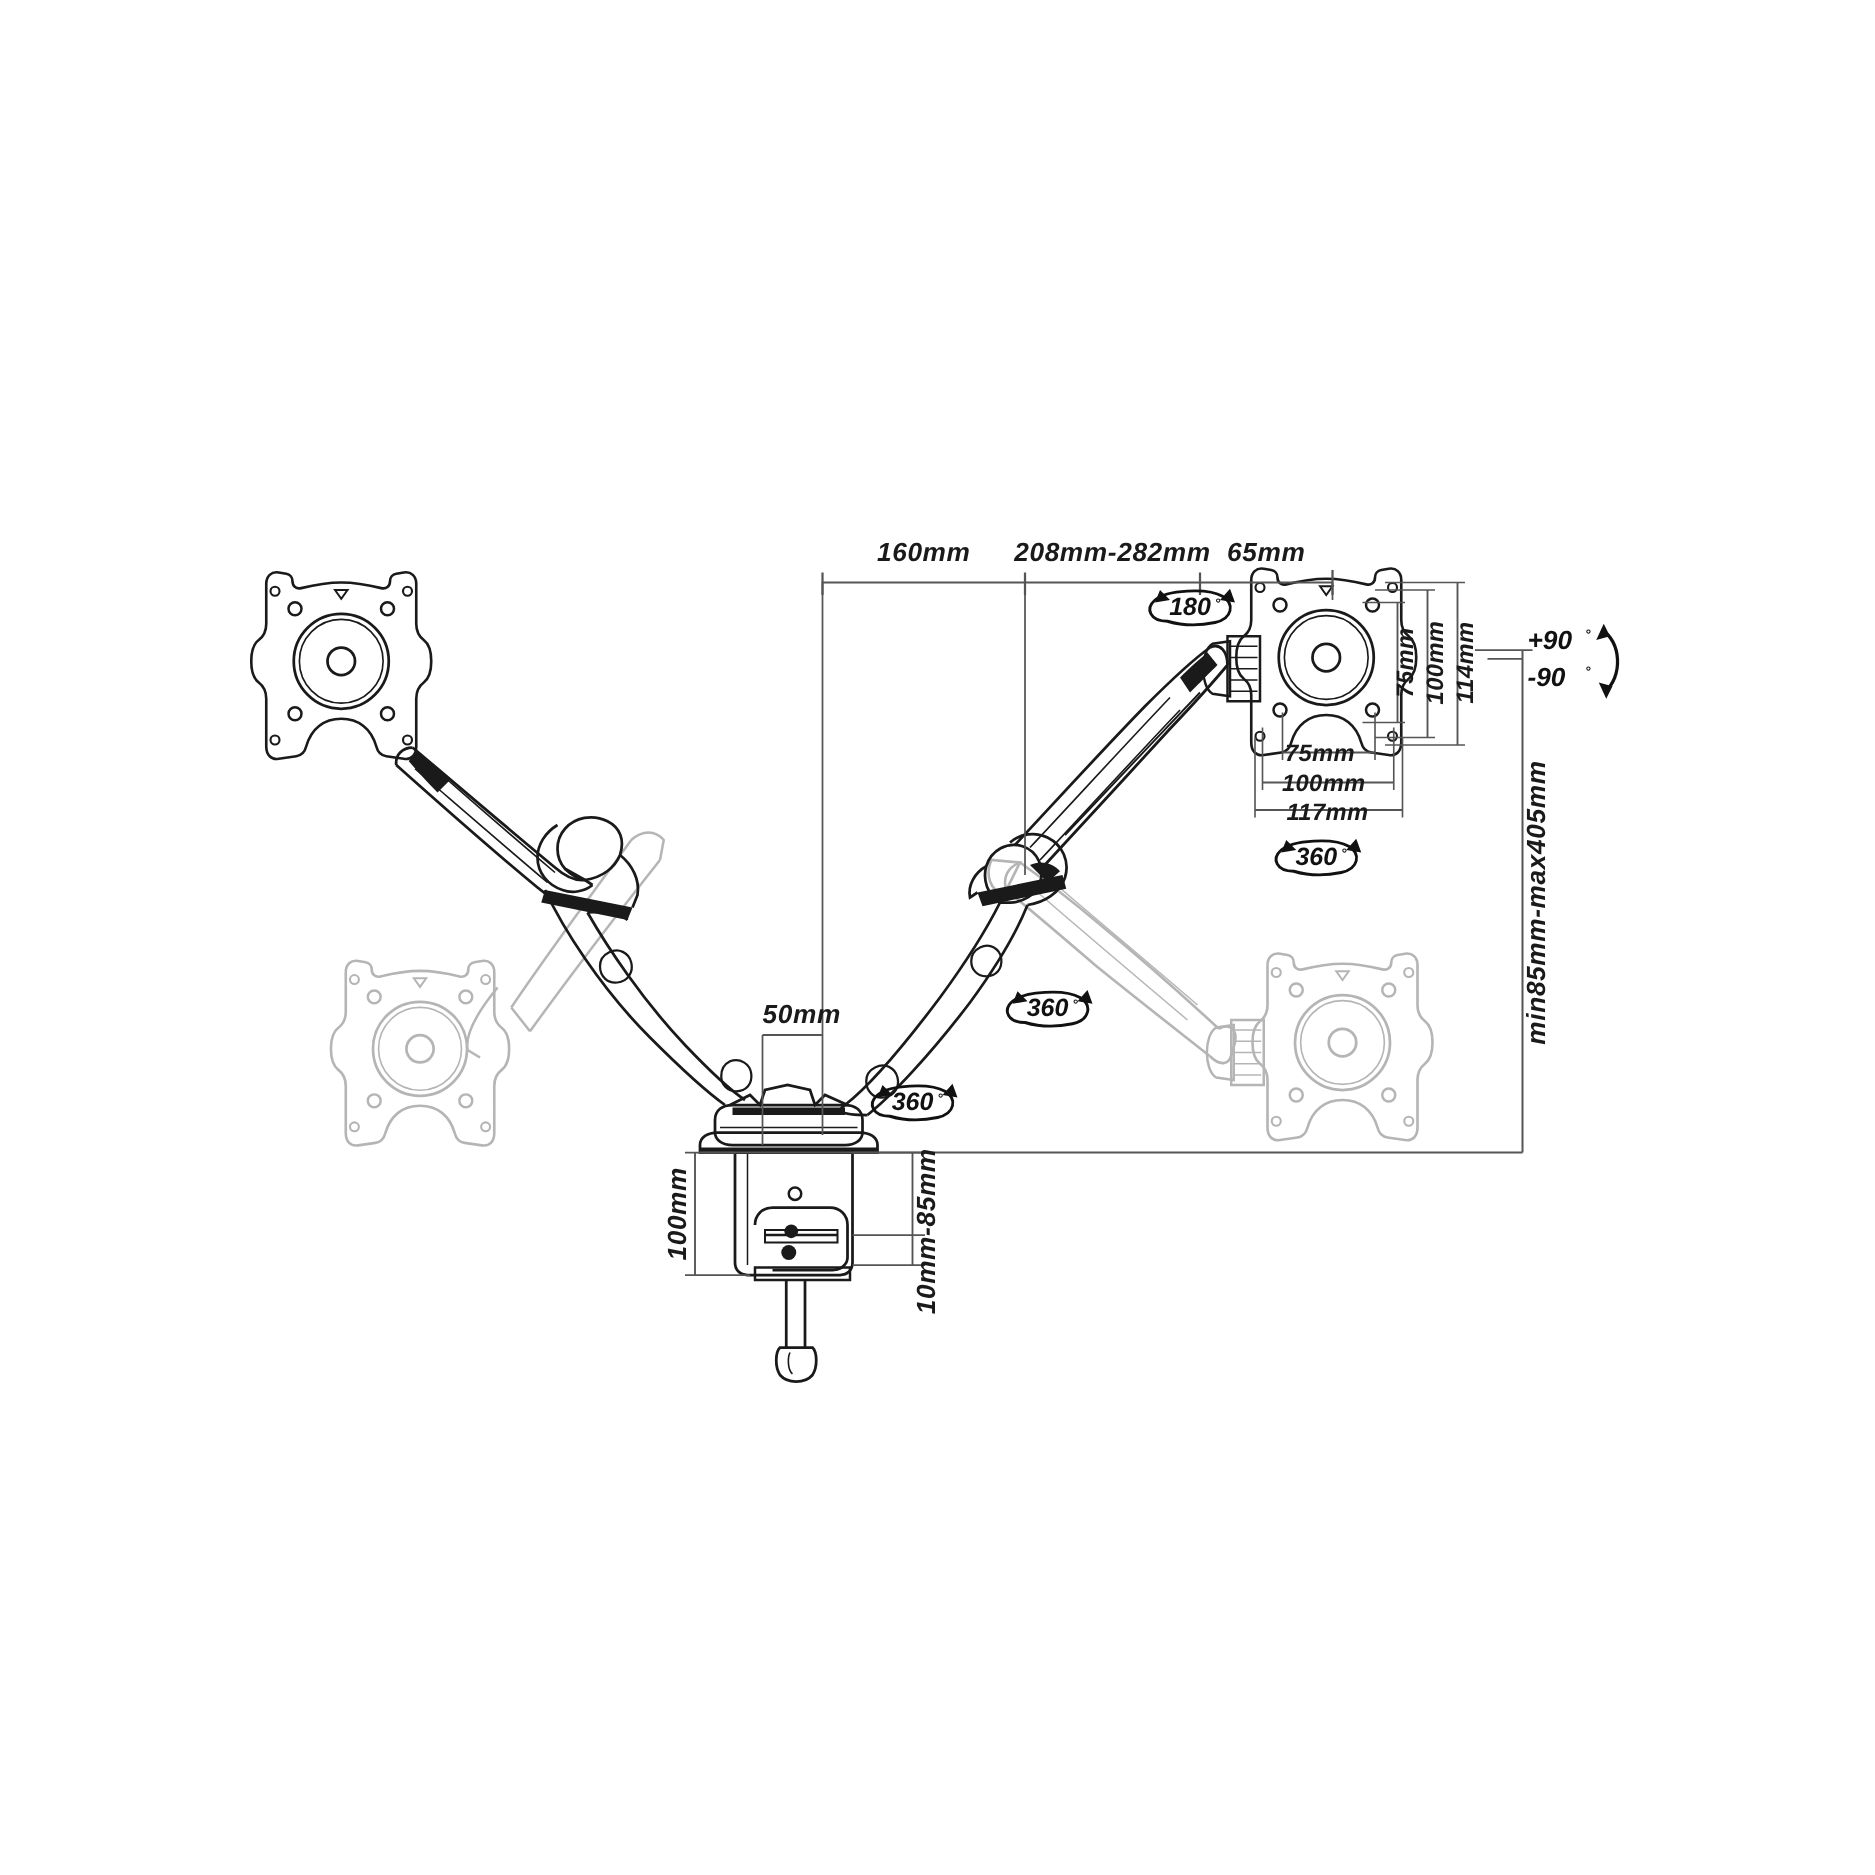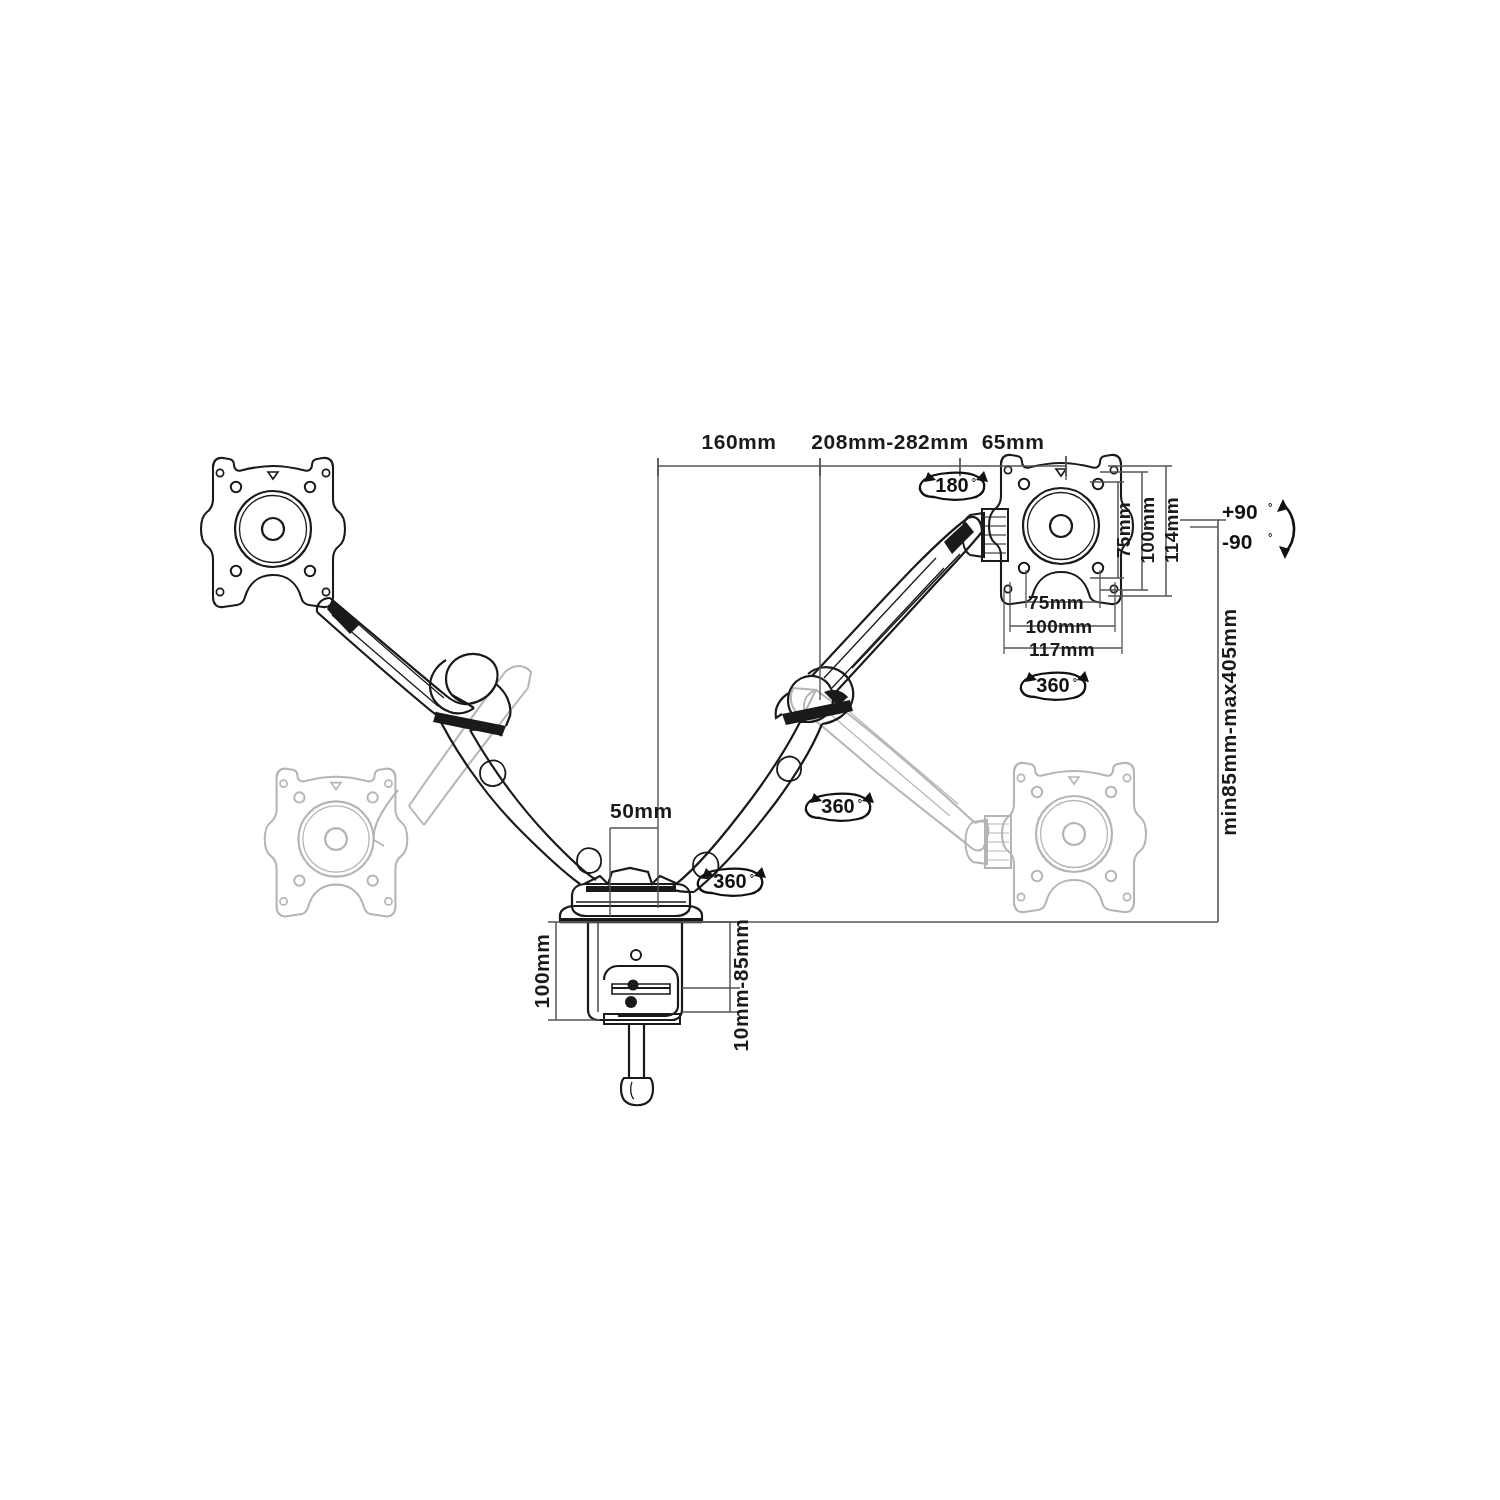--- a/index.html
+++ b/index.html
@@ -12,20 +12,21 @@
     font-family: "Liberation Sans", sans-serif;
     width: 1500px;
     height: 1500px;
     overflow: hidden;
   }
   #stage {
     position: relative;
     width: 1500px;
     height: 1500px;
     background: #ffffff;
+    font-style: italic;
   }
   #diagram {
     position: absolute;
     left: 0;
     top: 0;
     width: 1500px;
     height: 1500px;
   }
   .dim-text {
     font-family: "Liberation Sans", sans-serif;

